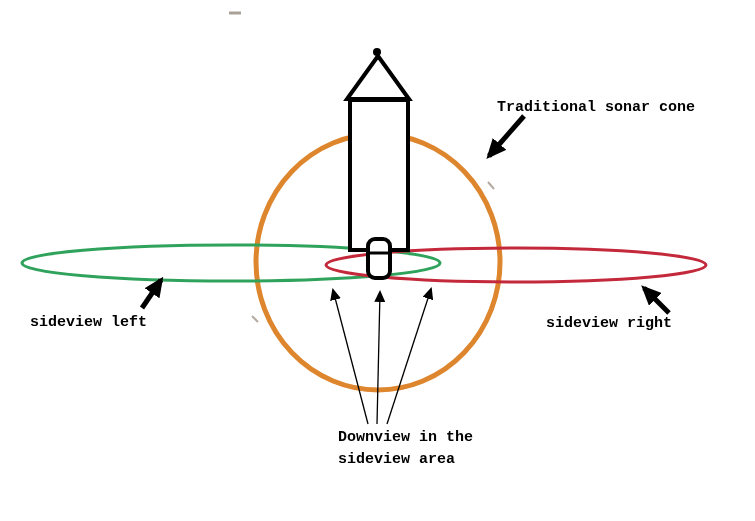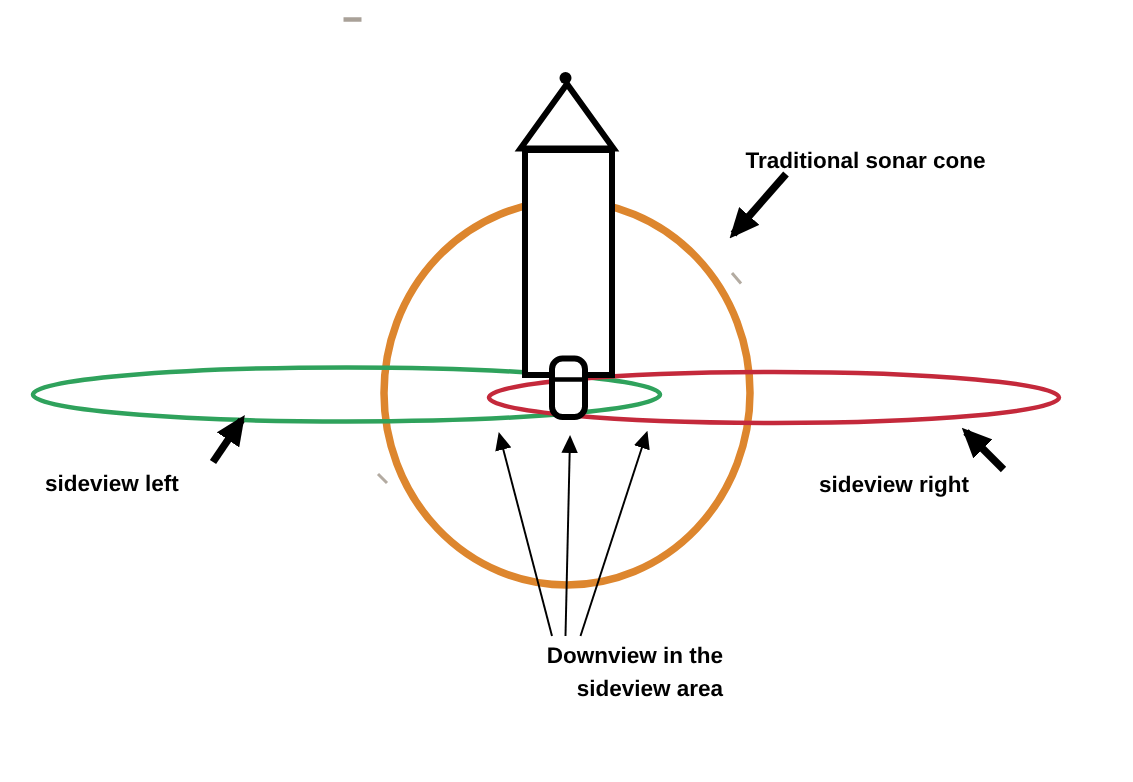--- a/index.html
+++ b/index.html
@@ -6,40 +6,39 @@
     margin: 0;
     padding: 0;
     background: #ffffff;
   }
   .canvas {
     position: relative;
     width: 755px;
     height: 521px;
     background: #ffffff;
     overflow: hidden;
-    font-family: Liberation Sans, sans-serif;
-    text-align: right;
+    font-family: Liberation Mono, monospace;
   }
   .canvas svg {
     position: absolute;
     left: 0;
     top: 0;
   }
   .lbl {
     position: absolute;
     color: #000000;
     font-weight: bold;
     font-size: 15px;
     line-height: 22px;
     white-space: nowrap;
   }
   .lbl-sonar   { left: 497px; top: 97px; }
   .lbl-left    { left: 30px;  top: 312px; }
   .lbl-right   { left: 546px; top: 313px; }
-  .lbl-down    { left: 322px; top: 427px; white-space: normal; width: 160px; }
+  .lbl-down    { left: 338px; top: 427px; white-space: normal; width: 160px; }
 </style>
 </head>
 <body>
 
 <div class="canvas">
 
   <svg width="755" height="521" viewBox="0 0 755 521">
     <defs>
       <marker id="ah-big" markerUnits="userSpaceOnUse" markerWidth="20" markerHeight="18" refX="16" refY="9" orient="auto">
         <path d="M0,0 L20,9 L0,18 Z" fill="#000000"></path>

